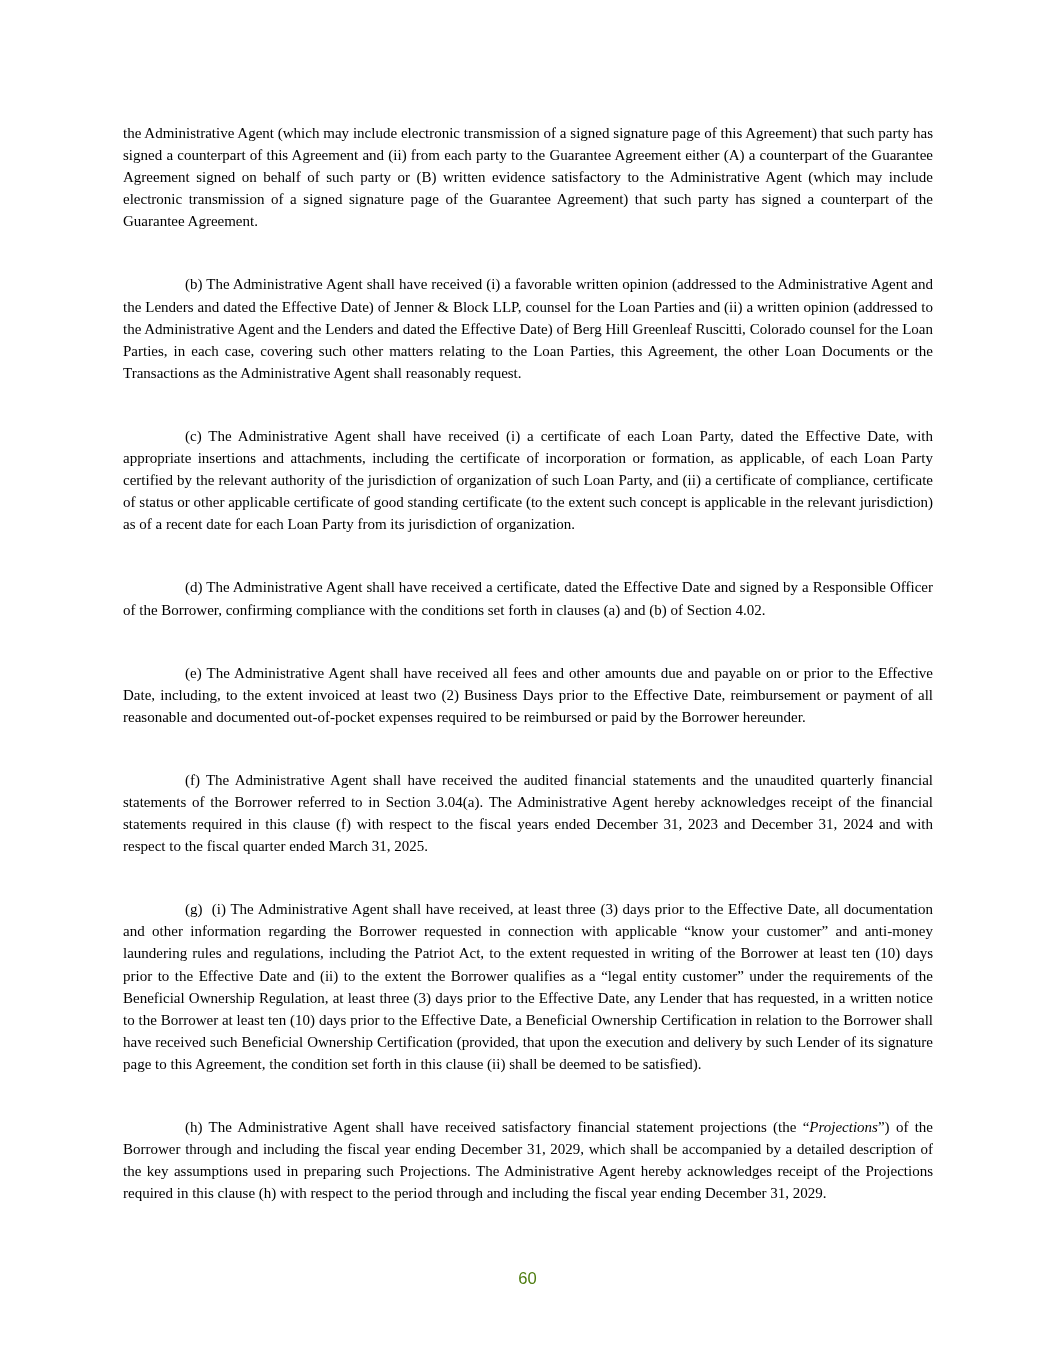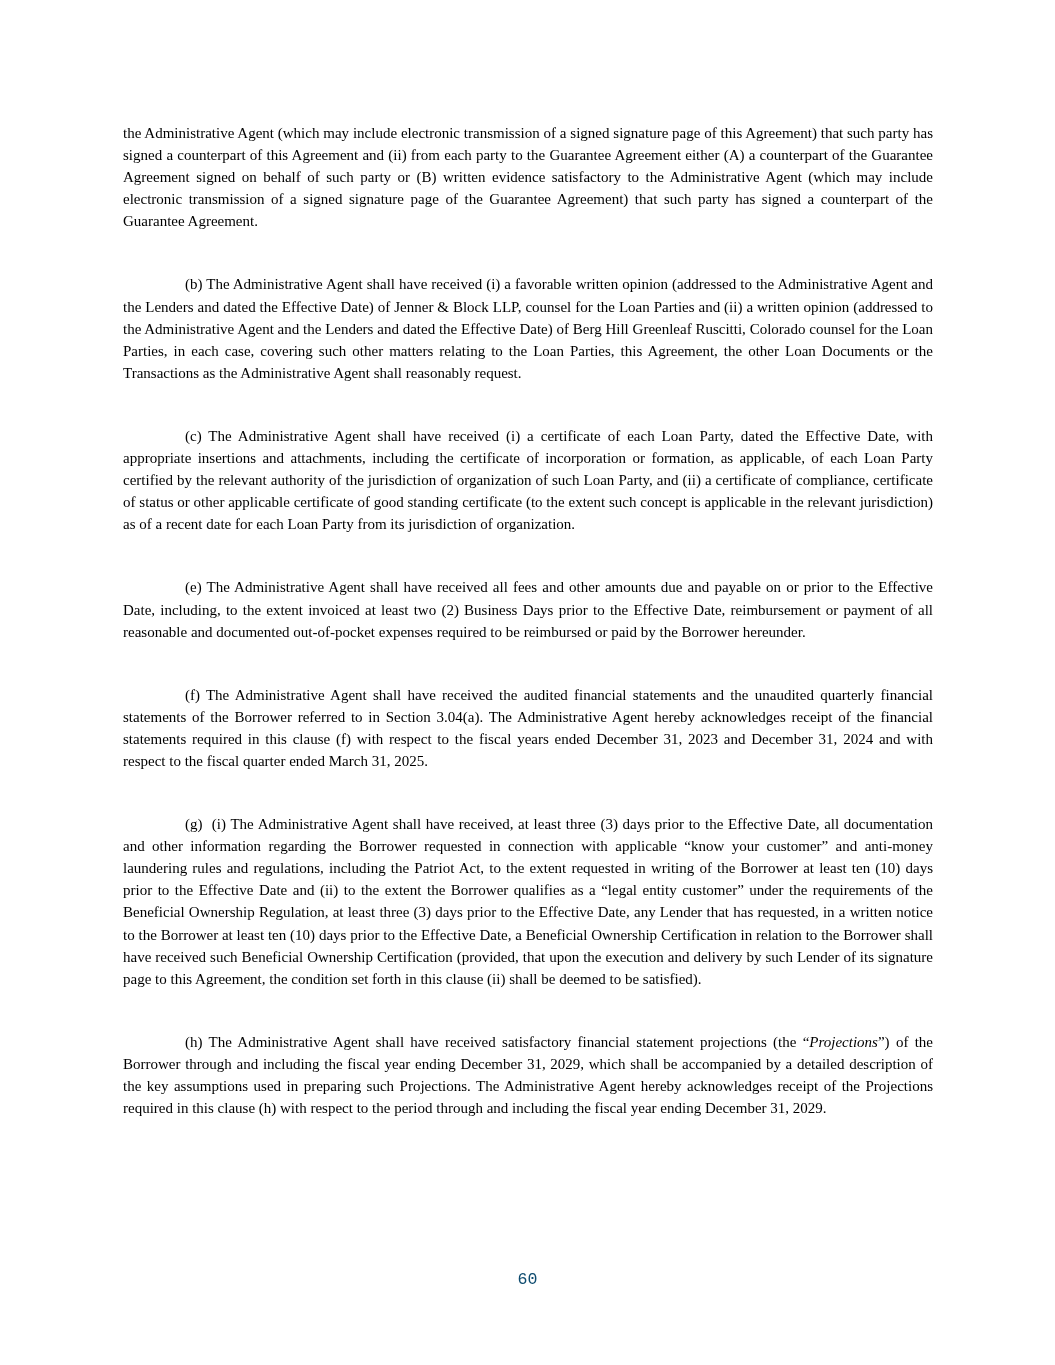--- a/index.html
+++ b/index.html
@@ -33,35 +33,36 @@
     text-indent: 62px;
     margin-top: 41px;
   }
   .page-number {
     position: absolute;
     bottom: 76px;
     left: 0;
     width: 100%;
     text-align: center;
     font-size: 16.6px;
-    font-family: Liberation Mono, monospace;
-    color: #0c4a6e;
+    font-family: Liberation Sans, sans-serif;
+    color: #4d7c0f;
   }
   .seg-bold-italic {
     font-weight: normal;
     font-style: italic;
   }
 </style>
 </head>
 <body>
 
 <div class="page">
   <div class="content">
       <p class="para"><span>the Administrative Agent (which may include electronic transmission of a signed signature page of this Agreement) that such party has signed a counterpart of this Agreement and (ii) from each party to the Guarantee Agreement either (A) a counterpart of the Guarantee Agreement signed on behalf of such party or (B) written evidence satisfactory to the Administrative Agent (which may include electronic transmission of a signed signature page of the Guarantee Agreement) that such party has signed a counterpart of the Guarantee Agreement.</span></p>
       <p class="para indent"><span>(b) The Administrative Agent shall have received (i) a favorable written opinion (addressed to the Administrative Agent and the Lenders and dated the Effective Date) of Jenner &amp; Block LLP, counsel for the Loan Parties and (ii) a written opinion (addressed to the Administrative Agent and the Lenders and dated the Effective Date) of Berg Hill Greenleaf Ruscitti, Colorado counsel for the Loan Parties, in each case, covering such other matters relating to the Loan Parties, this Agreement, the other Loan Documents or the Transactions as the Administrative Agent shall reasonably request.</span></p>
       <p class="para indent"><span>(c) The Administrative Agent shall have received (i) a certificate of each Loan Party, dated the Effective Date, with appropriate insertions and attachments, including the certificate of incorporation or formation, as applicable, of each Loan Party certified by the relevant authority of the jurisdiction of organization of such Loan Party, and (ii) a certificate of compliance, certificate of status or other applicable certificate of good standing certificate (to the extent such concept is applicable in the relevant jurisdiction) as of a recent date for each Loan Party from its jurisdiction of organization.</span></p>
+      <p class="para indent"><span>(d) The Administrative Agent shall have received a certificate, dated the Effective Date and signed by a Responsible Officer of the Borrower, confirming compliance with the conditions set forth in clauses (a) and (b) of Section 4.02.</span></p>
       <p class="para indent"><span>(e) The Administrative Agent shall have received all fees and other amounts due and payable on or prior to the Effective Date, including, to the extent invoiced at least two (2) Business Days prior to the Effective Date, reimbursement or payment of all reasonable and documented out-of-pocket expenses required to be reimbursed or paid by the Borrower hereunder.</span></p>
       <p class="para indent"><span>(f) The Administrative Agent shall have received the audited financial statements and the unaudited quarterly financial statements of the Borrower referred to in Section 3.04(a). The Administrative Agent hereby acknowledges receipt of the financial statements required in this clause (f) with respect to the fiscal years ended December 31, 2023 and December 31, 2024 and with respect to the fiscal quarter ended March 31, 2025.</span></p>
       <p class="para indent"><span>(g)&nbsp; (i) The Administrative Agent shall have received, at least three (3) days prior to the Effective Date, all documentation and other information regarding the Borrower requested in connection with applicable “know your customer” and anti-money laundering rules and regulations, including the Patriot Act, to the extent requested in writing of the Borrower at least ten (10) days prior to the Effective Date and (ii) to the extent the Borrower qualifies as a “legal entity customer” under the requirements of the Beneficial Ownership Regulation, at least three (3) days prior to the Effective Date, any Lender that has requested, in a written notice to the Borrower at least ten (10) days prior to the Effective Date, a Beneficial Ownership Certification in relation to the Borrower shall have received such Beneficial Ownership Certification (provided, that upon the execution and delivery by such Lender of its signature page to this Agreement, the condition set forth in this clause (ii) shall be deemed to be satisfied).</span></p>
       <p class="para indent"><span>(h) The Administrative Agent shall have received satisfactory financial statement projections (the “</span><span class="seg-bold-italic">Projections</span><span>”) of the Borrower through and including the fiscal year ending December 31, 2029, which shall be accompanied by a detailed description of the key assumptions used in preparing such Projections. The Administrative Agent hereby acknowledges receipt of the Projections required in this clause (h) with respect to the period through and including the fiscal year ending December 31, 2029.</span></p>
     </div>
   <div class="page-number">60</div>
 </div>
 
 </body></html>

